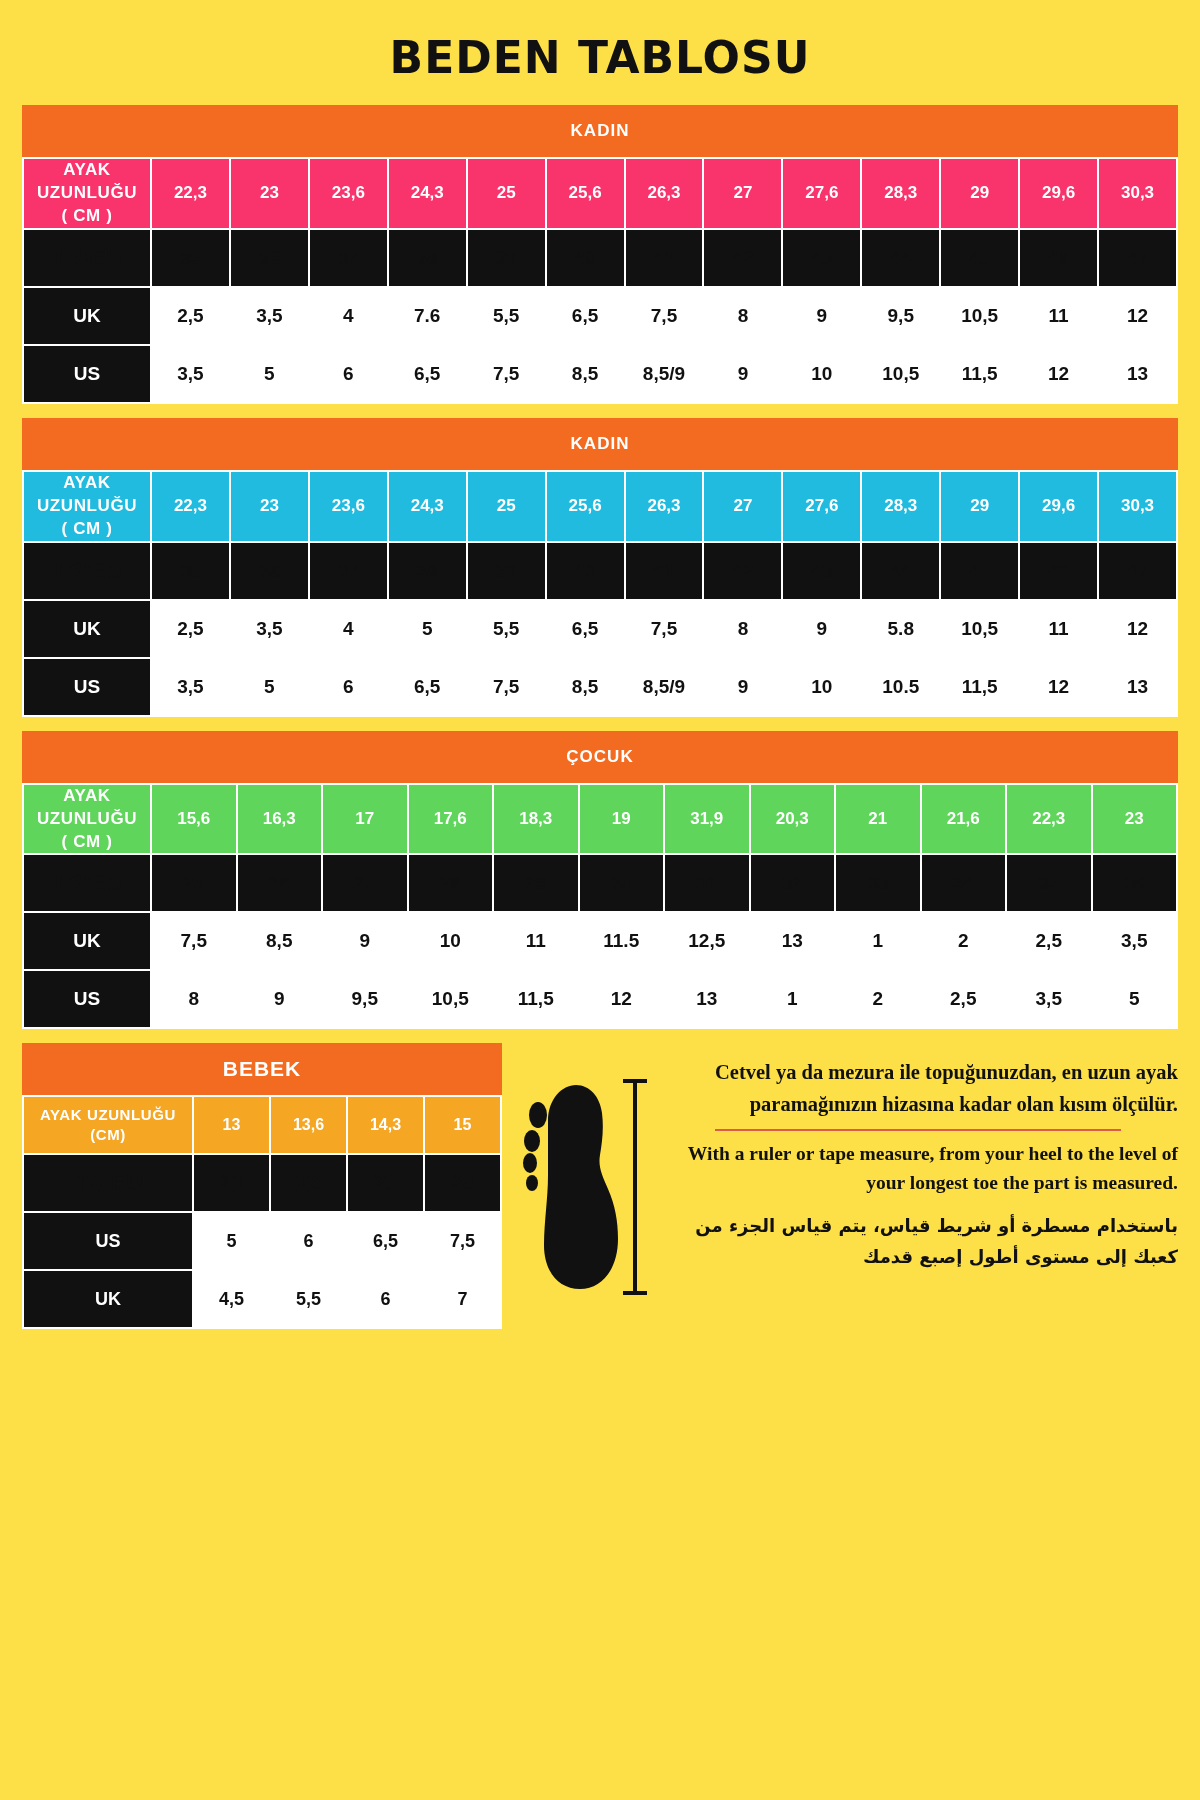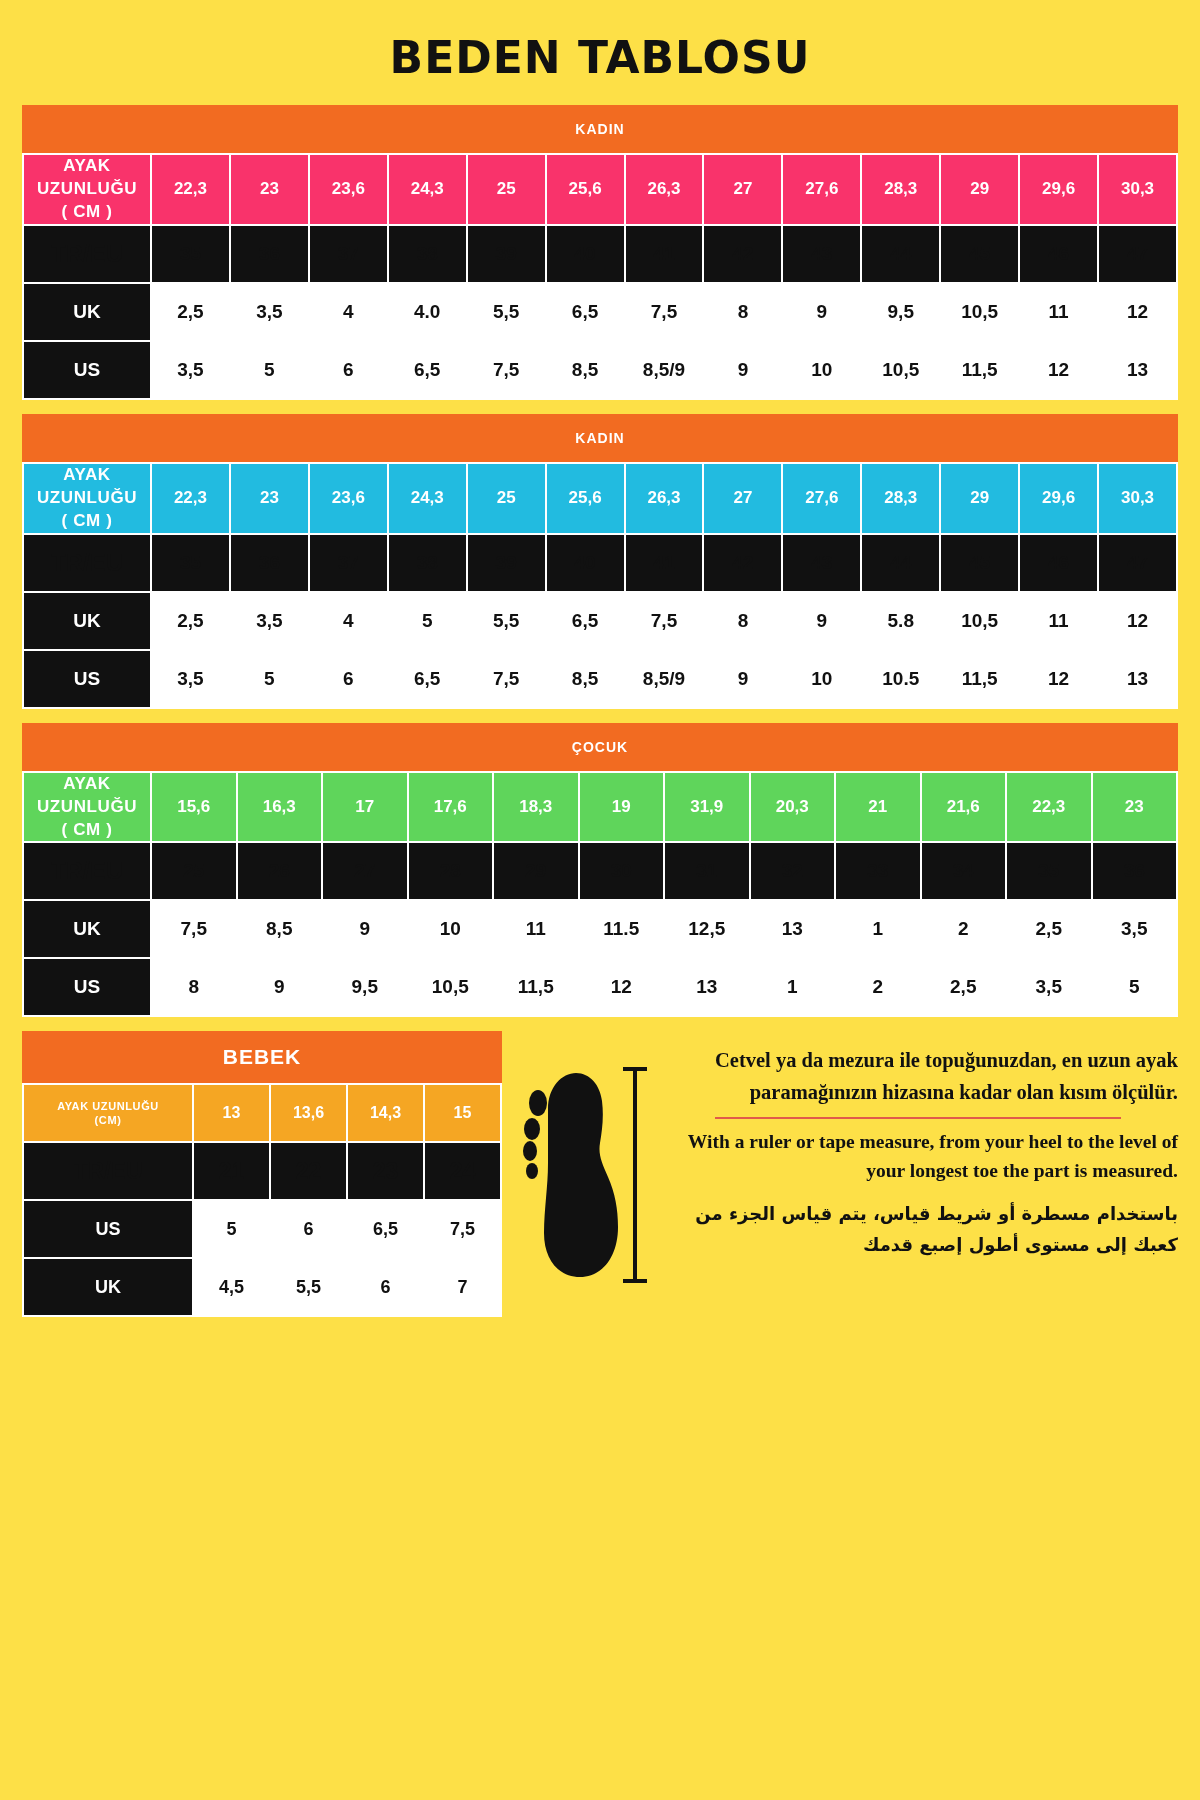--- a/index.html
+++ b/index.html
@@ -23,21 +23,21 @@
     color: #111111;
     margin: 6px 0 22px 0;
     font-family: "DejaVu Sans", sans-serif;
   }
   .section { margin-bottom: 14px; }
   .sec-header {
     background: #F26B21;
     color: #ffffff;
     text-align: center;
     font-weight: 800;
-    font-size: 14px;
+    font-size: 17px;
     letter-spacing: 1px;
     padding: 16px 18px;
   }
   table.chart {
     width: 100%;
     border-collapse: collapse;
     table-layout: fixed;
   }
   table.chart td {
     text-align: center;
@@ -65,21 +65,21 @@
   }
   
   .row-len td { height: 78px; }
   .kadin .row-len td { background: #F9336B; color: #ffffff; font-size: 17px; font-weight: 700;}
   .kadin .row-len td.lbl { background: #F9336B; color: #ffffff; }
   .erkek .row-len td { background: #22BBE0; color: #ffffff; font-size: 17px; font-weight: 700;}
   .erkek .row-len td.lbl { background: #22BBE0; color: #ffffff; }
   .cocuk .row-len td { background: #5FD55B; color: #ffffff; font-size: 17px; font-weight: 700;}
   .cocuk .row-len td.lbl { background: #5FD55B; color: #ffffff; }
   .bebek .row-len td { background: #F5A623; color: #ffffff; font-size: 16px; font-weight: 700;}
-  .bebek .row-len td.lbl { background: #F5A623; color: #ffffff; font-size: 11px; }
+  .bebek .row-len td.lbl { background: #F5A623; color: #ffffff; font-size: 15px; }
 
   .row-tr td {
     background: #111111; color: #ffffff;
     font-size: 26px; font-weight: 800; height: 62px;
   }
   .row-tr td.lbl { font-size: 24px; }
   .row-white td { background: #ffffff; color: #111111; border: 2px solid #111111; font-size: 20px; height: 58px;}
   .row-white td.lbl { background: #111111; color: #ffffff; border: 2px solid #ffffff; }
 
   
@@ -169,21 +169,21 @@
         <td>44</td>
         <td>45</td>
         <td>46</td>
         <td>47</td>
       </tr>
       <tr class="row-white">
         <td class="lbl">UK</td>
         <td>2,5</td>
         <td>3,5</td>
         <td>4</td>
-        <td>4.0</td>
+        <td>7.6</td>
         <td>5,5</td>
         <td>6,5</td>
         <td>7,5</td>
         <td>8</td>
         <td>9</td>
         <td>9,5</td>
         <td>10,5</td>
         <td>11</td>
         <td>12</td>
       </tr>

